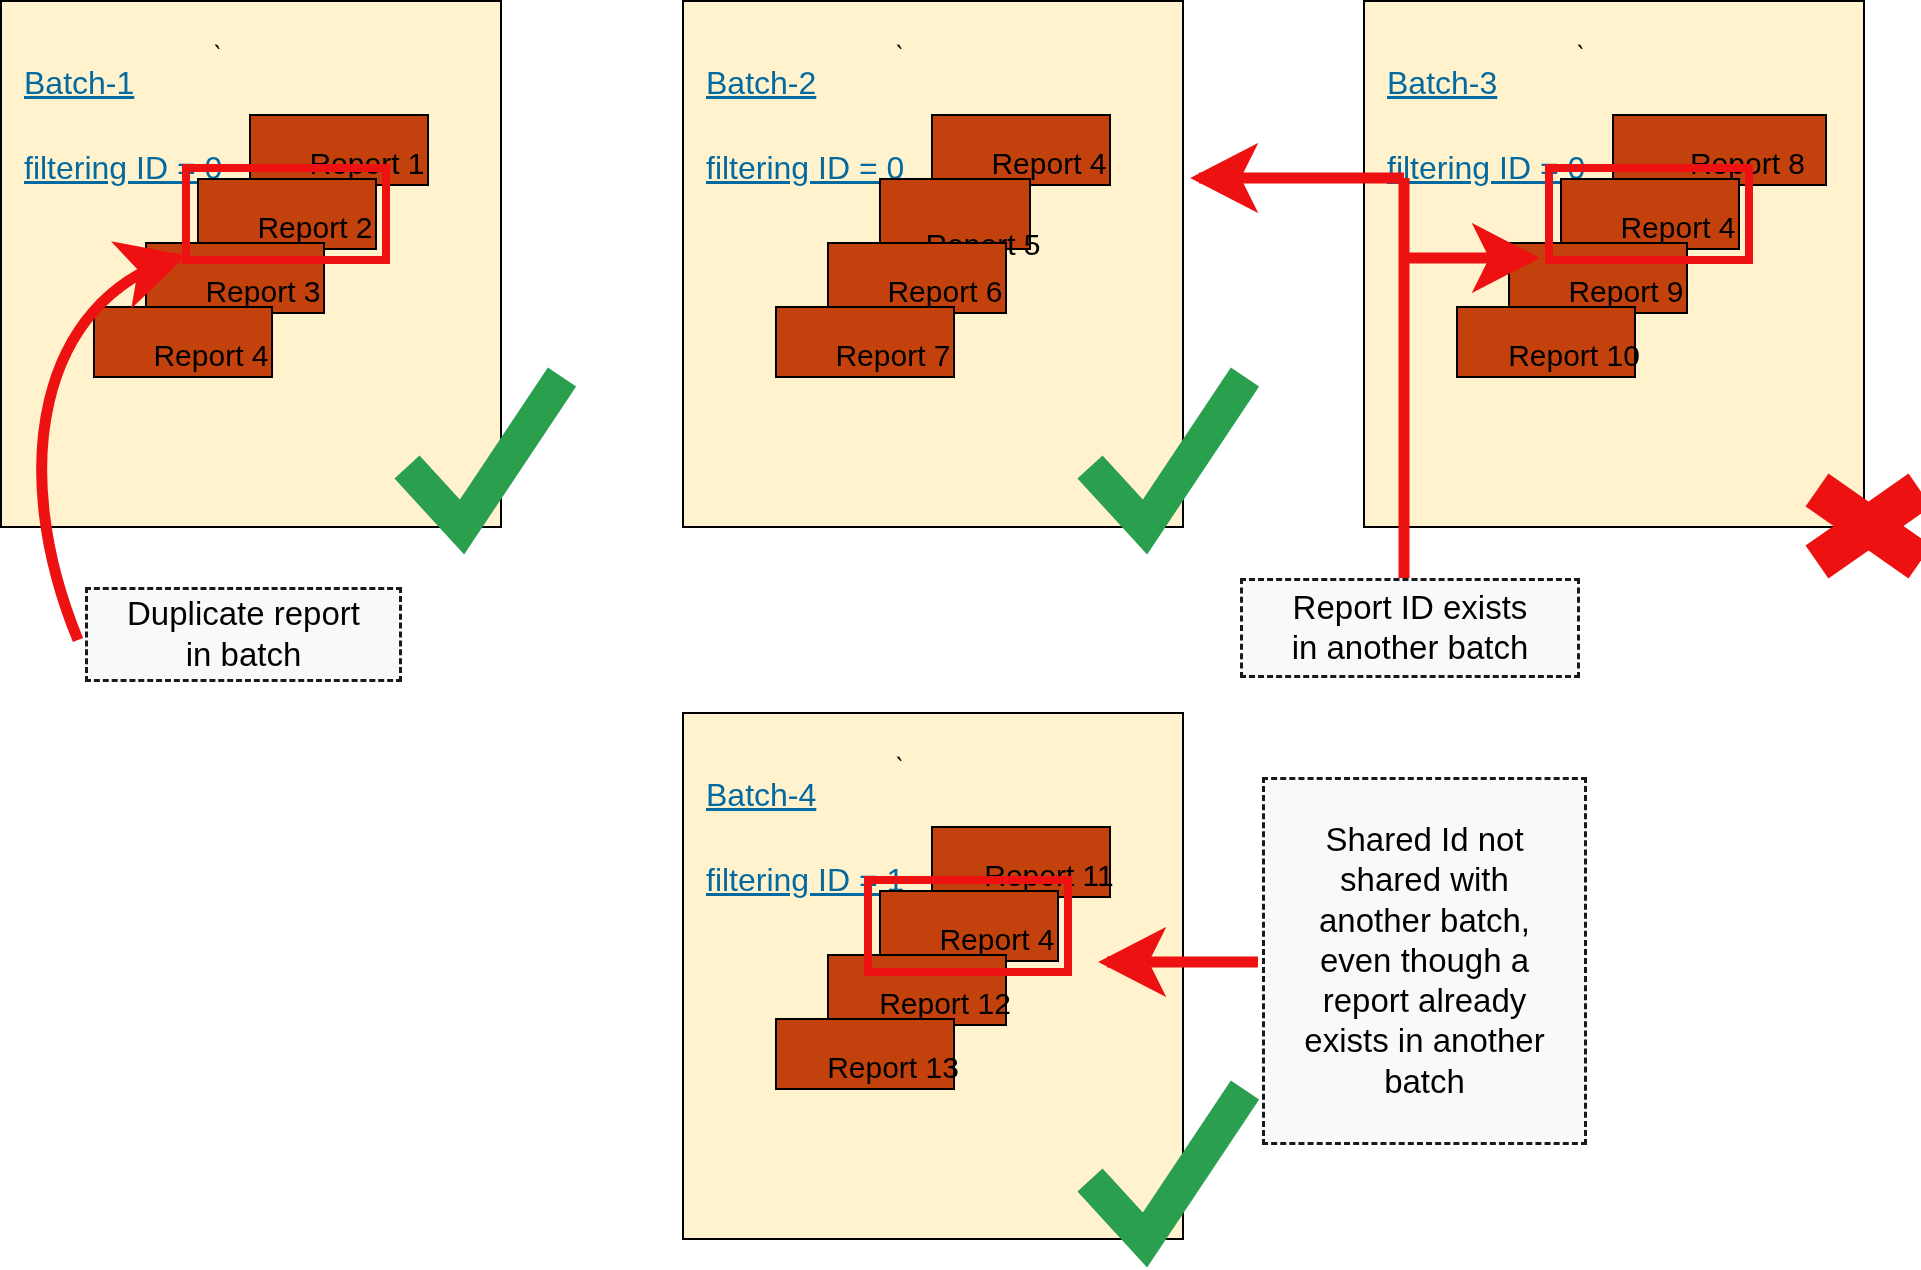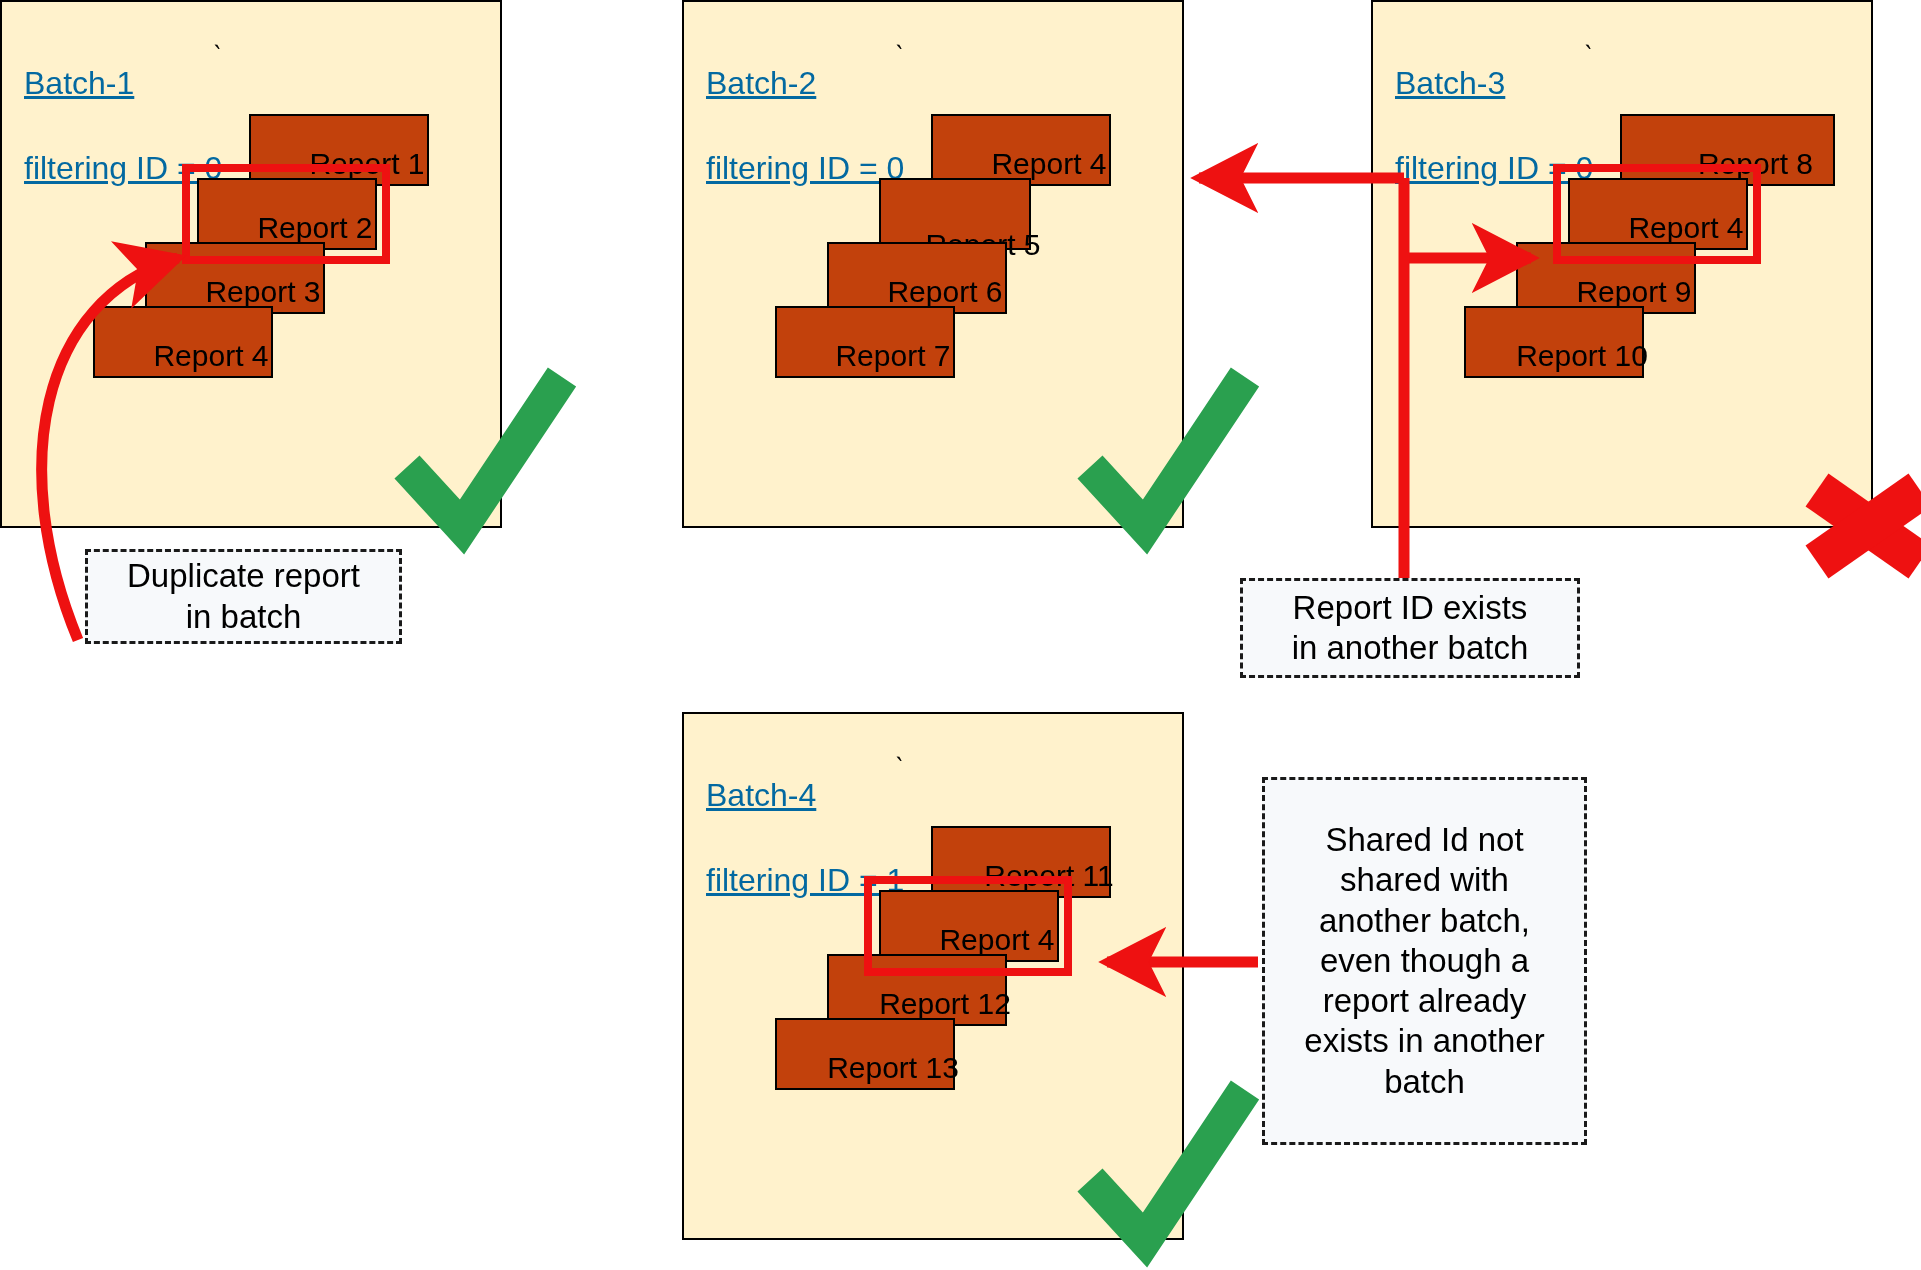--- a/index.html
+++ b/index.html
@@ -121,21 +121,21 @@
       <span class="card-label">Report 5</span>
     </div>
     <div class="card" style="left:143px; top:240px; width:180px; height:72px;">
       <span class="card-label">Report 6</span>
     </div>
     <div class="card" style="left:91px; top:304px; width:180px; height:72px;">
       <span class="card-label">Report 7</span>
     </div>
   </div>
 
-  <div class="batch" style="left:1363px; top:0px; width:502px; height:528px;margin-left:8px;">
+  <div class="batch" style="left:1363px; top:0px; width:502px; height:528px;">
     <div class="batch-title">
       <span>Batch-3</span><br>
       <span>filtering ID = 0</span>
     </div>
     <div class="tilde" style="left:210px; top:38px;">`</div>
 
     <div class="card" style="left:247px; top:112px; width:215px; height:72px;">
       <span class="card-label">Report 8</span>
     </div>
     <div class="card" style="left:195px; top:176px; width:180px; height:72px;">
@@ -167,21 +167,21 @@
     <div class="card" style="left:143px; top:240px; width:180px; height:72px;">
       <span class="card-label">Report 12</span>
     </div>
     <div class="card" style="left:91px; top:304px; width:180px; height:72px;">
       <span class="card-label">Report 13</span>
     </div>
 
     <div class="highlight" style="left:180px; top:162px; width:208px; height:100px;"></div>
   </div>
 
-  <div class="callout" style="left:85px; top:549px; width:317px; height:95px;align-items:center;">
+  <div class="callout" style="left:85px; top:587px; width:317px; height:95px;align-items:center;">
     <span>Duplicate report
 in batch</span>
   </div>
 
   <div class="callout" style="left:1240px; top:578px; width:340px; height:100px;">
     <span>Report ID exists
 in another batch</span>
   </div>
 
   <div class="callout" style="left:1262px; top:777px; width:325px; height:368px; padding:14px 12px;">

